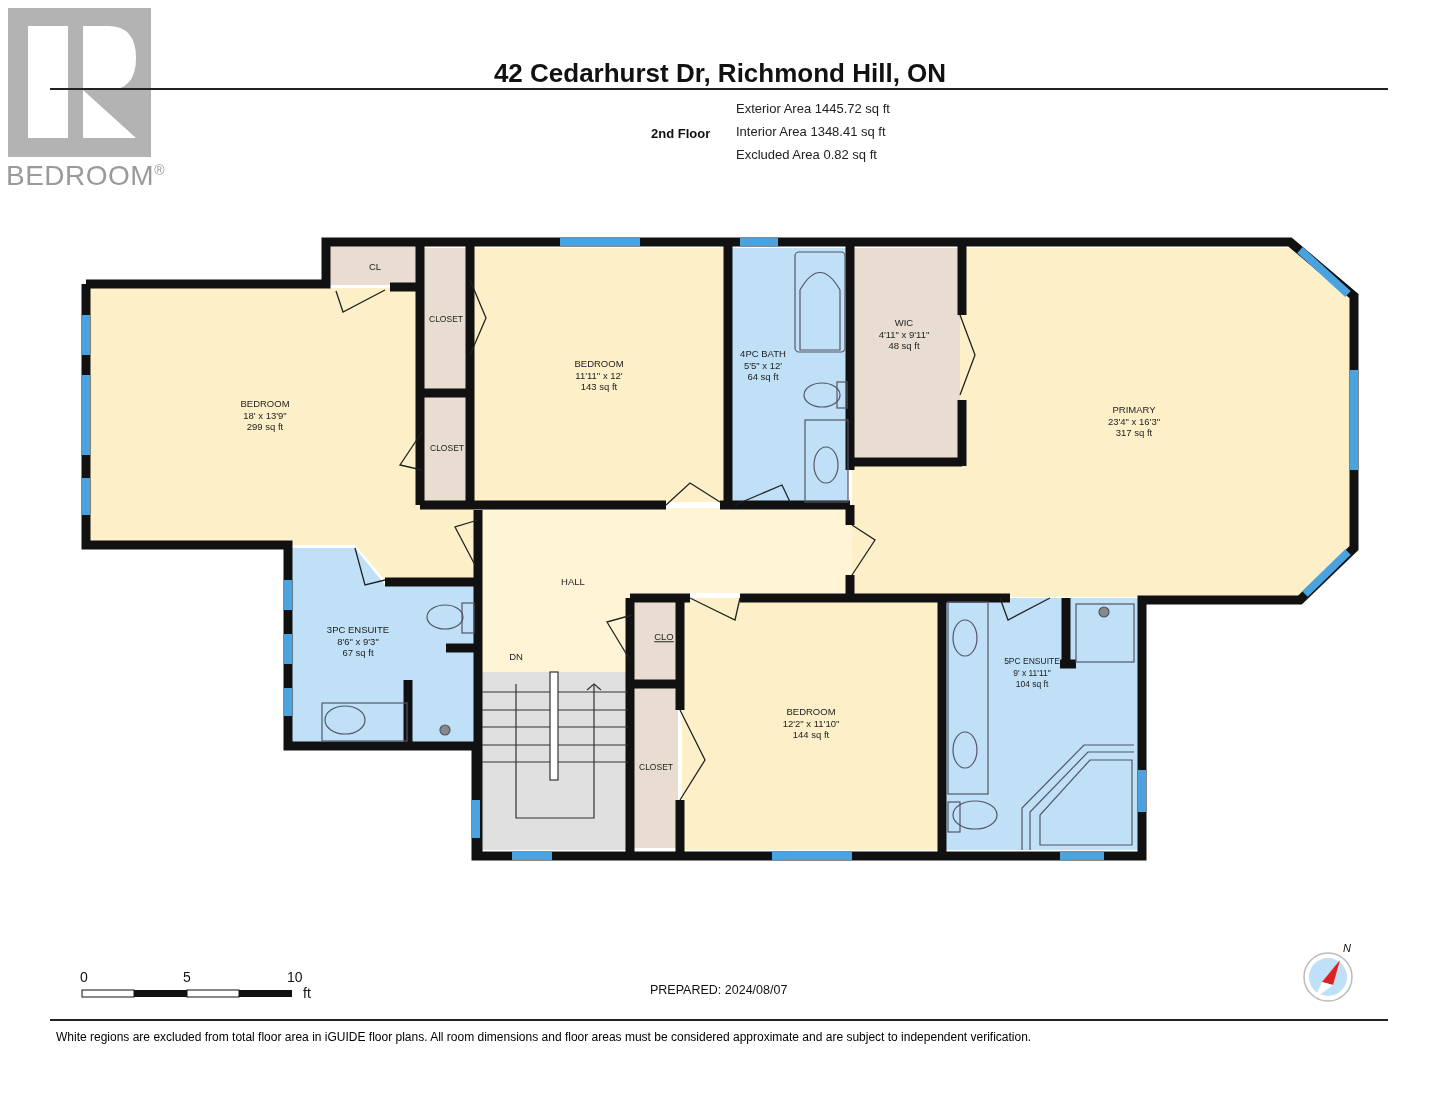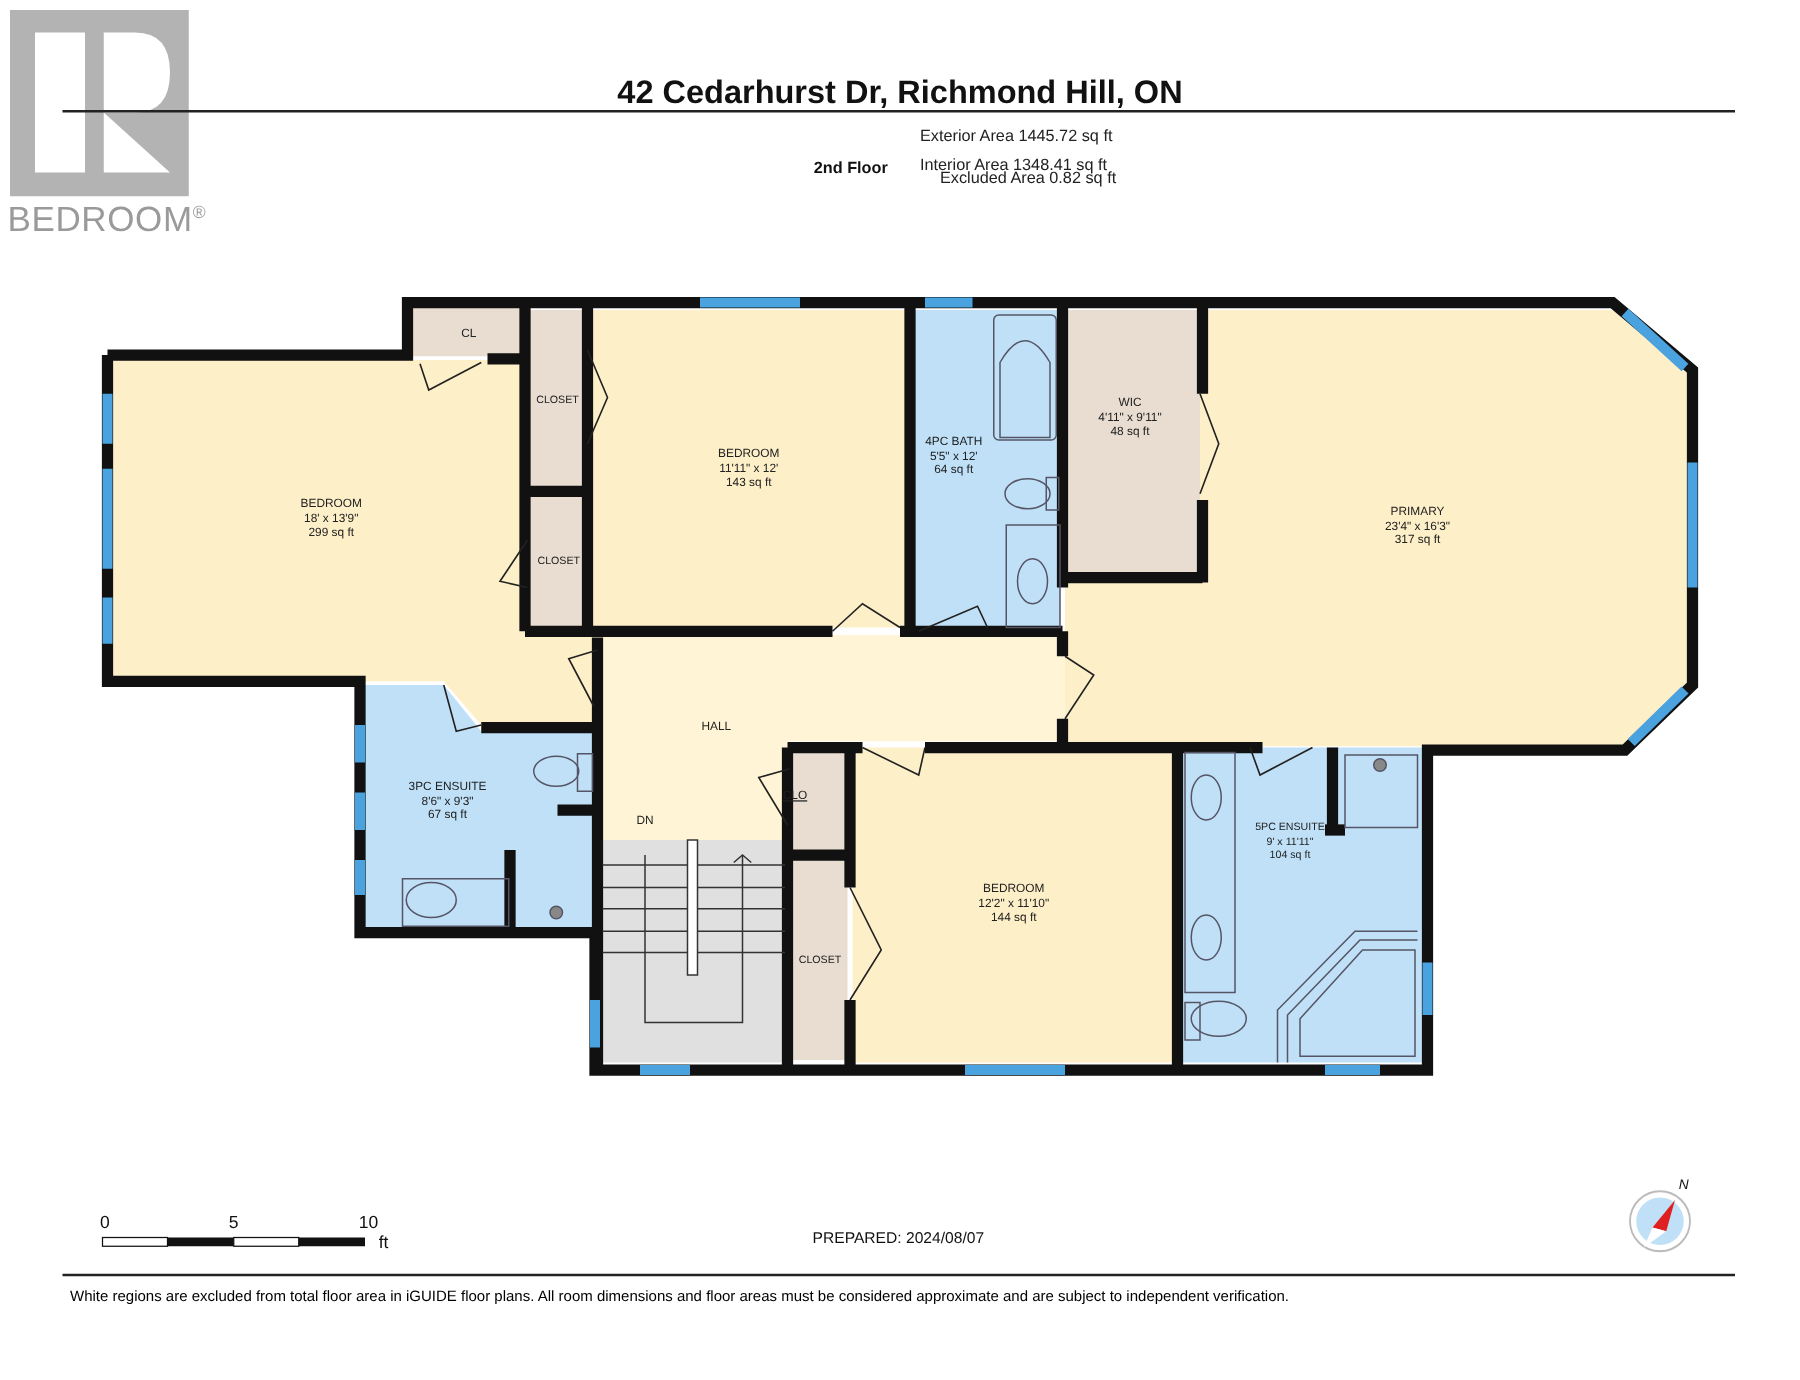--- a/index.html
+++ b/index.html
@@ -31,21 +31,21 @@
     <rect x="93" y="32" width="0" height="0" fill="#b3b3b3"></rect>
   </svg>
 </div>
 <div class="abs logo-text"><span>BEDROOM</span><sup>®</sup></div>
 
 <div class="abs title">42 Cedarhurst Dr, Richmond Hill, ON</div>
 <div class="abs rule" style="left:50px; top:88px; width:1338px;"></div>
 <div class="abs floor-label">2nd Floor</div>
 <div class="abs area-line" style="top:101px;">Exterior Area 1445.72 sq ft</div>
 <div class="abs area-line" style="top:124px;">Interior Area 1348.41 sq ft</div>
-<div class="abs area-line" style="top:134px;margin-left:16px;">Excluded Area 0.82 sq ft</div>
+<div class="abs area-line" style="top:147px;">Excluded Area 0.82 sq ft</div>
 
 <svg class="abs plan" width="1440" height="1104" viewBox="0 0 1440 1104">
 
   <g>
 
     <polygon points="90,288 420,288 420,505 478,505 478,580 385,580 355,545 90,545" fill="#fdefc8"></polygon>
 
     <rect x="328" y="245" width="90" height="40" fill="#e8ddd0"></rect>
 
     <rect x="424" y="248" width="46" height="142" fill="#e8ddd0"></rect>
@@ -229,21 +229,21 @@
   <div>5PC ENSUITE</div>
     <div>9' x 11'11"</div>
     <div>104 sq ft</div>
 </div>
 
 <div class="room-label" style="left:375px; top:267px;">CL</div>
 <div class="room-label small" style="left:446px; top:320px;">CLOSET</div>
 <div class="room-label small" style="left:447px; top:449px;">CLOSET</div>
 <div class="room-label" style="left:555px; top:582px;padding-left:36px;">HALL</div>
 <div class="room-label" style="left:516px; top:657px;">DN</div>
-<div class="room-label" style="left:636px; top:637px;text-decoration:underline;">CLO</div>
+<div class="room-label" style="left:664px; top:637px;text-decoration:underline;">CLO</div>
 <div class="room-label small" style="left:656px; top:768px;">CLOSET</div>
 
 <div class="abs scale-num" style="left:80px; top:969px;">0</div>
 <div class="abs scale-num" style="left:183px; top:969px;">5</div>
 <div class="abs scale-num" style="left:287px; top:969px;">10</div>
 <div class="abs scale-num" style="left:303px; top:985px;">ft</div>
 
 <div class="abs" style="left:1343px; top:942px; font-size:11px; font-style:italic;">N</div>
 
 <div class="abs prepared">PREPARED: 2024/08/07</div>

